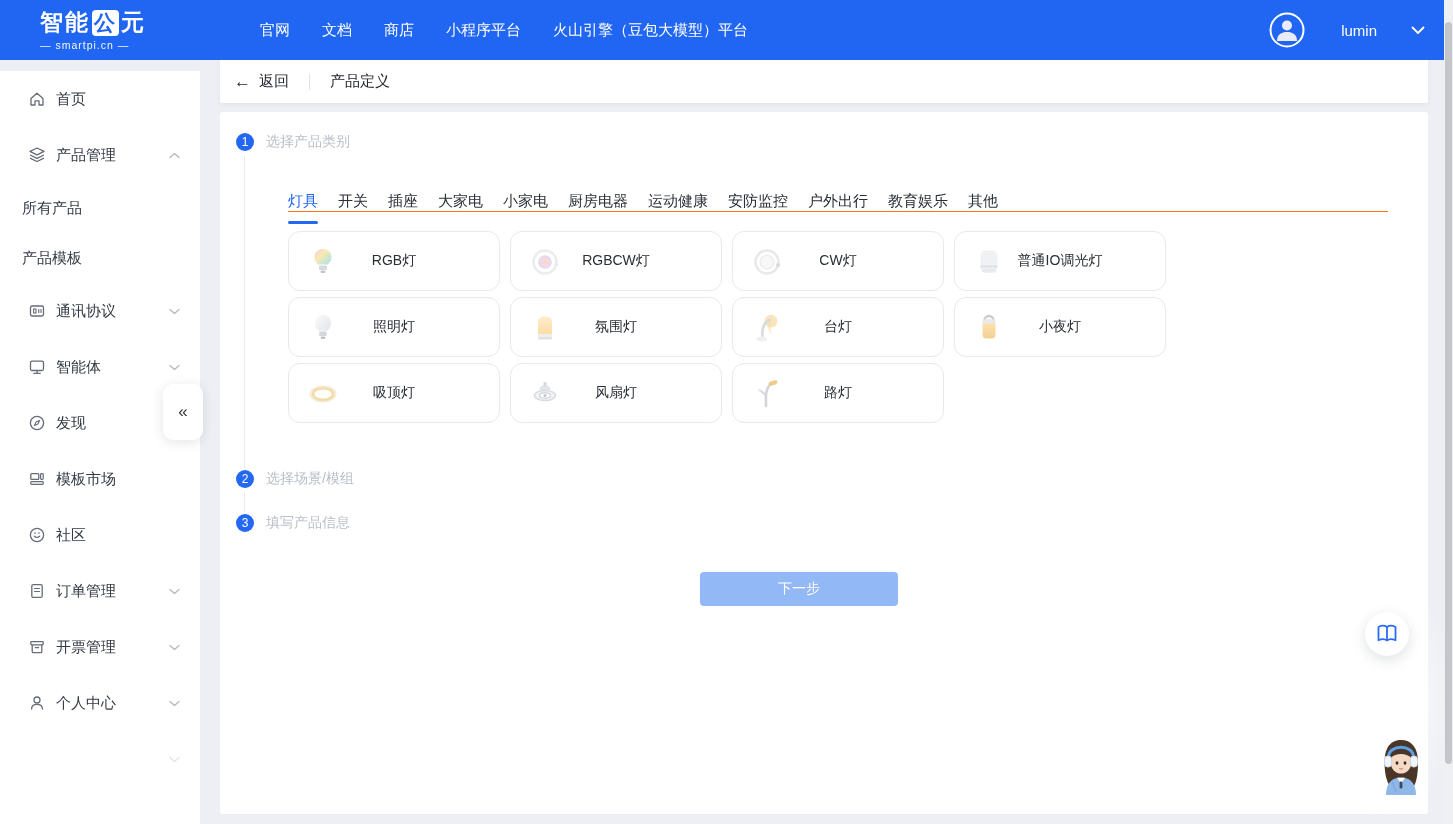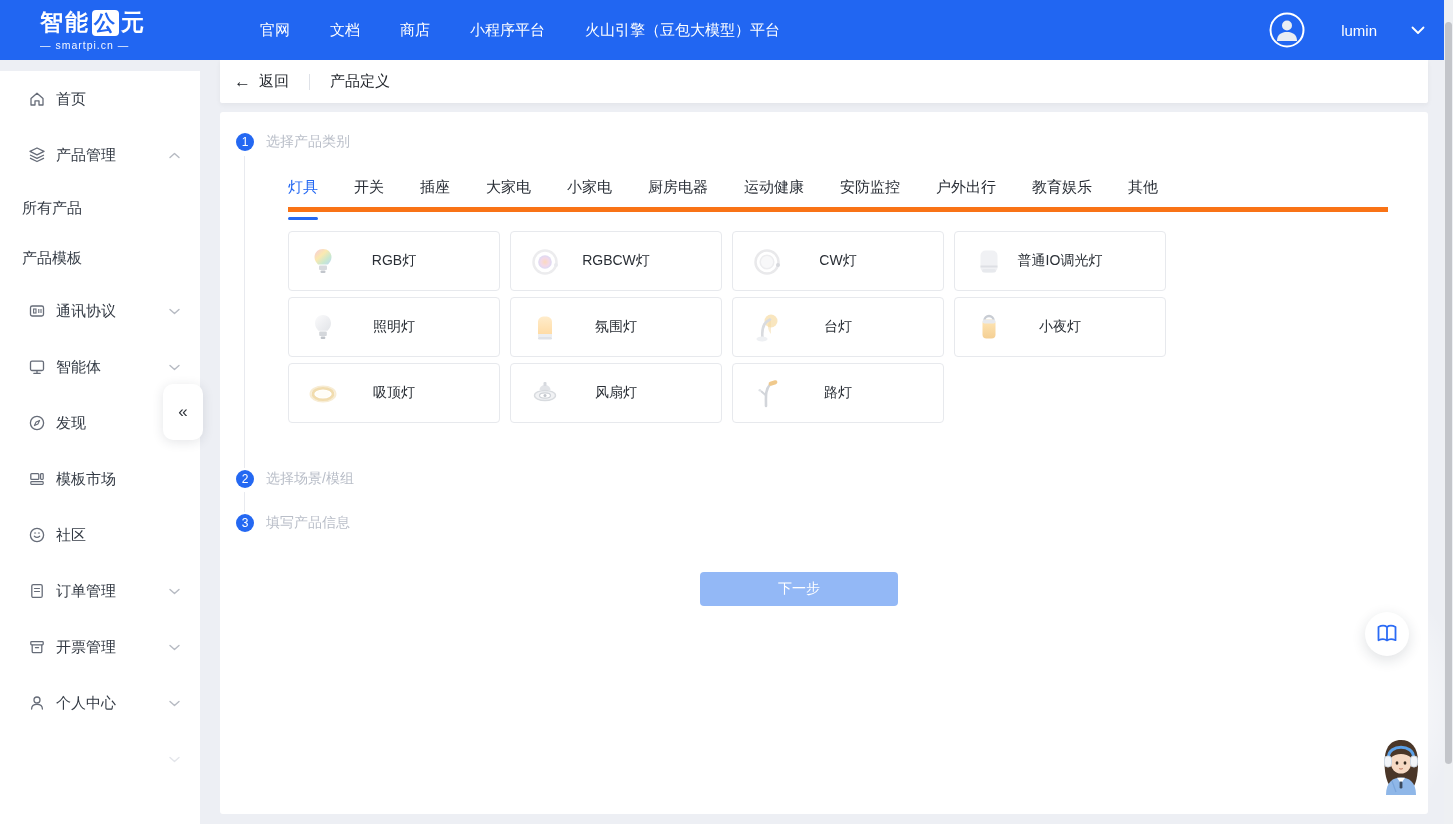--- a/index.html
+++ b/index.html
@@ -5,21 +5,21 @@
   * { margin:0; padding:0; box-sizing:border-box; }
   html,body { width:1453px; height:824px; overflow:hidden; }
   body { font-family:"Liberation Sans","DejaVu Sans",sans-serif; background:#edeff4; position:relative; }
 
   
   .topbar { position:absolute; left:0; top:0; width:1453px; height:60px; background:#2166f2; z-index:30;padding-left:25px; }
   .logo { position:absolute; left:40px; top:7px; color:#fff; cursor:pointer; }
   .logo-title { font-size:23px; font-weight:bold; letter-spacing:2px; display:flex; align-items:center; }
   .logo-badge { display:inline-block; background:#fff; color:#2166f2; border-radius:4px; padding:0 2px; margin:0 2px; line-height:26px; font-size:21px; }
   .logo-sub { font-size:10.5px; text-align:left; margin-top:1px; letter-spacing:1px; opacity:.95; }
-  .topnav { position:absolute; left:260px; top:0; height:60px; display:flex; align-items:center; gap:40px; }
+  .topnav { position:absolute; left:260px; top:0; height:60px; display:flex; align-items:center; gap:32px; }
   .nav-item { color:#fff; font-size:15px; white-space:nowrap; cursor:pointer; }
   .user-cluster { position:absolute; right:28px; top:0; height:60px; display:flex; align-items:center; }
   .avatar-wrap { width:36px; height:36px; border-radius:50%; cursor:pointer; }
   .username { color:#fff; font-size:15px; margin-left:36px; cursor:pointer; }
   .chev-white { margin-left:34px; cursor:pointer; display:flex; }
 
   
   .sidebar { position:absolute; left:0; top:71px; width:200px; height:764px; background:#fff; z-index:20; }
   .side-item { height:56px; display:flex; align-items:center; padding:0 20px 0 28px; cursor:pointer; color:#333a44; font-size:15px; }
   .side-item .icon18 { width:18px; height:18px; margin-right:10px; flex:none; }
@@ -39,28 +39,28 @@
   .crumb-title { font-size:15px; color:#1f2329; }
 
   
   .panel { position:absolute; left:220px; top:112px; width:1208px; height:702px; background:#fff; border-radius:3px; }
   .step-row { position:absolute; left:16px; display:flex; align-items:center; gap:12px; z-index:2; }
   .step-circle { width:18px; height:18px; border-radius:50%; background:#2468f2; color:#fff; font-size:12px;
     display:flex; align-items:center; justify-content:center; flex:none; }
   .step-label { font-size:14px; color:#b9bec8; }
   .vline { position:absolute; left:24px; width:1px; background:#e8eaef; z-index:1; }
 
-  .tabbar { position:absolute; left:68px; top:66px; width:1100px; height:34px; display:flex; gap:36px;
-    border-bottom:5px solid #f97316; }
+  .tabbar { position:absolute; left:68px; top:66px; width:1100px; height:34px; display:flex; gap:20px;
+    border-bottom:1px solid #f97316;align-items:flex-end; }
   .tab { font-size:15px; color:#2a2f37; cursor:pointer; position:relative; white-space:nowrap; }
   .tab.active { color:#2468f2; }
   .tab.active::after { content:""; position:absolute; left:0; right:0; bottom:-13px; height:3px; border-radius:2px; background:#2468f2; }
 
   .cards { position:absolute; left:68px; top:119px; display:grid; grid-template-columns:repeat(4,212px); gap:6px 10px; }
-  .card { position:relative; height:60px; border:1px solid #e7e9ed; border-radius:4px; background:#fff; cursor:pointer; }
+  .card { position:relative; height:60px; border:1px solid #e7e9ed; border-radius:12px; background:#fff; cursor:pointer; }
   .card-icon { position:absolute; left:16px; top:12px; width:36px; height:36px; }
   .card-label { position:absolute; inset:0; display:flex; align-items:center; justify-content:center;
     font-size:14px; color:#2a2f36; }
 
   .next-btn { position:absolute; left:480px; top:460px; width:198px; height:34px; background:#93b8f6; border:none;
     border-radius:4px; color:#fff; font-size:14px; cursor:not-allowed; font-family:inherit; }
 
   
   .glow { position:absolute; left:1300px; top:580px; width:160px; height:240px; pointer-events:none; z-index:40;
     background:radial-gradient(closest-side, rgba(255,255,255,.95), rgba(255,255,255,0)); }

